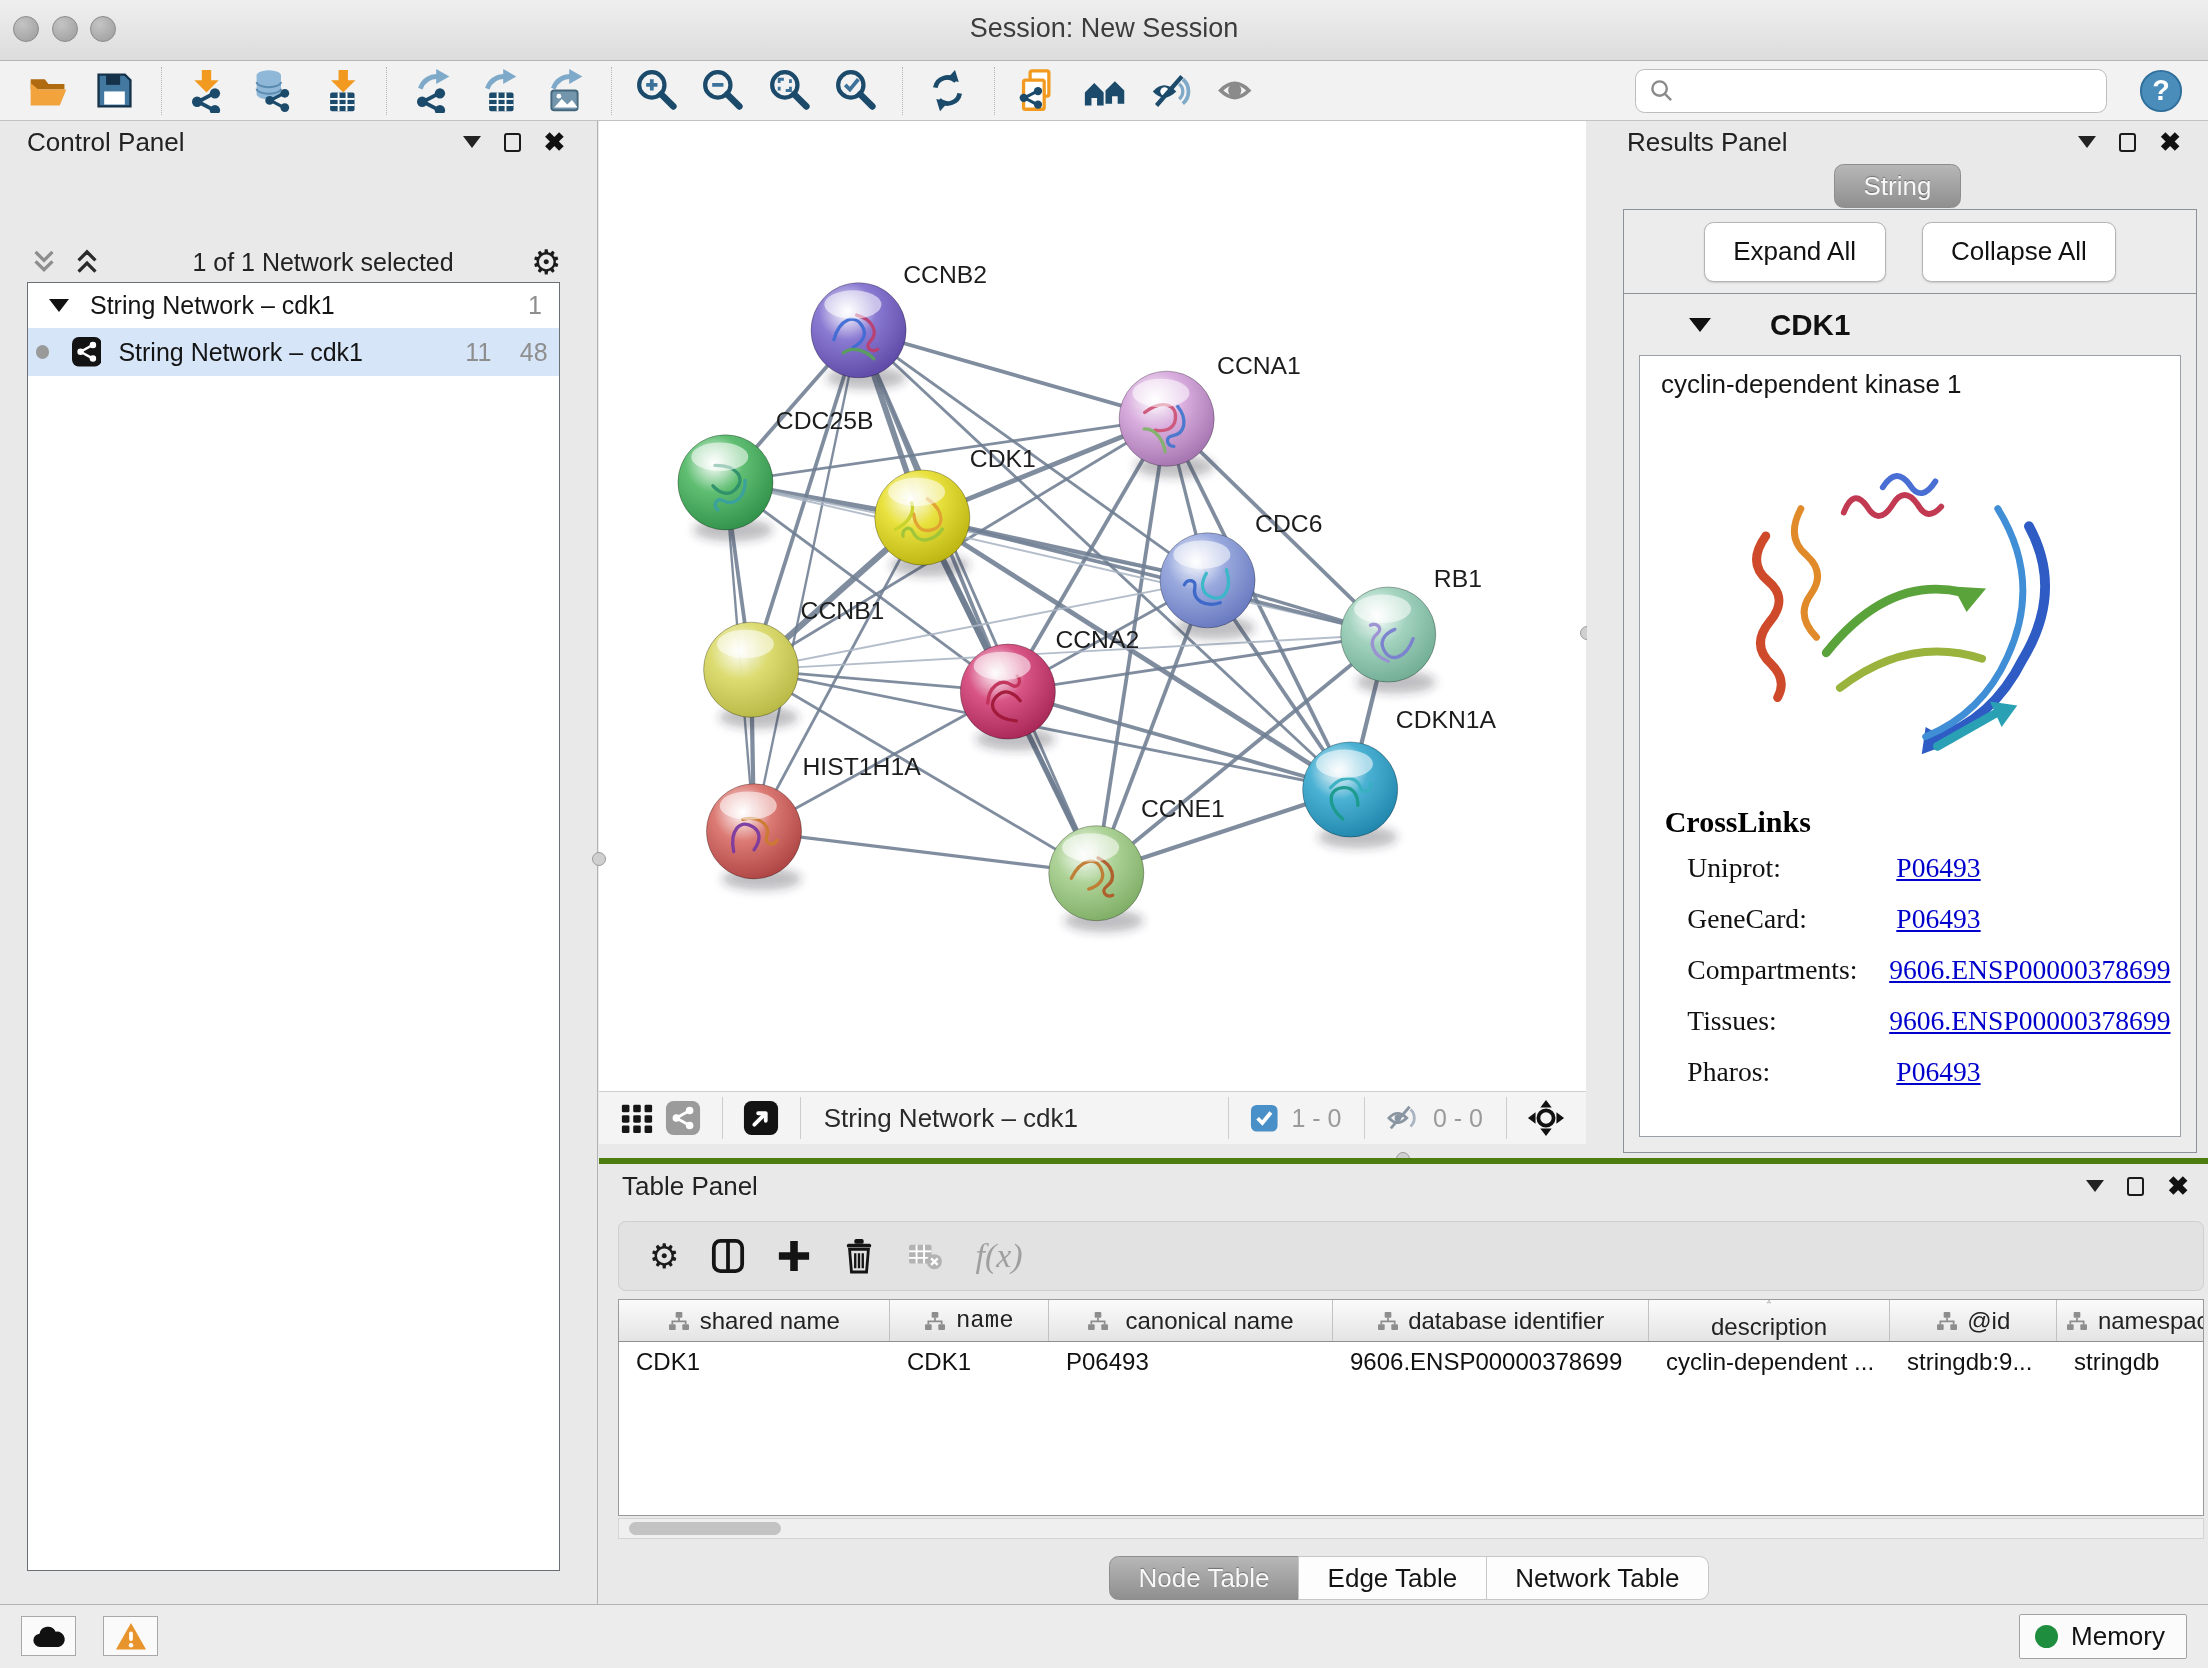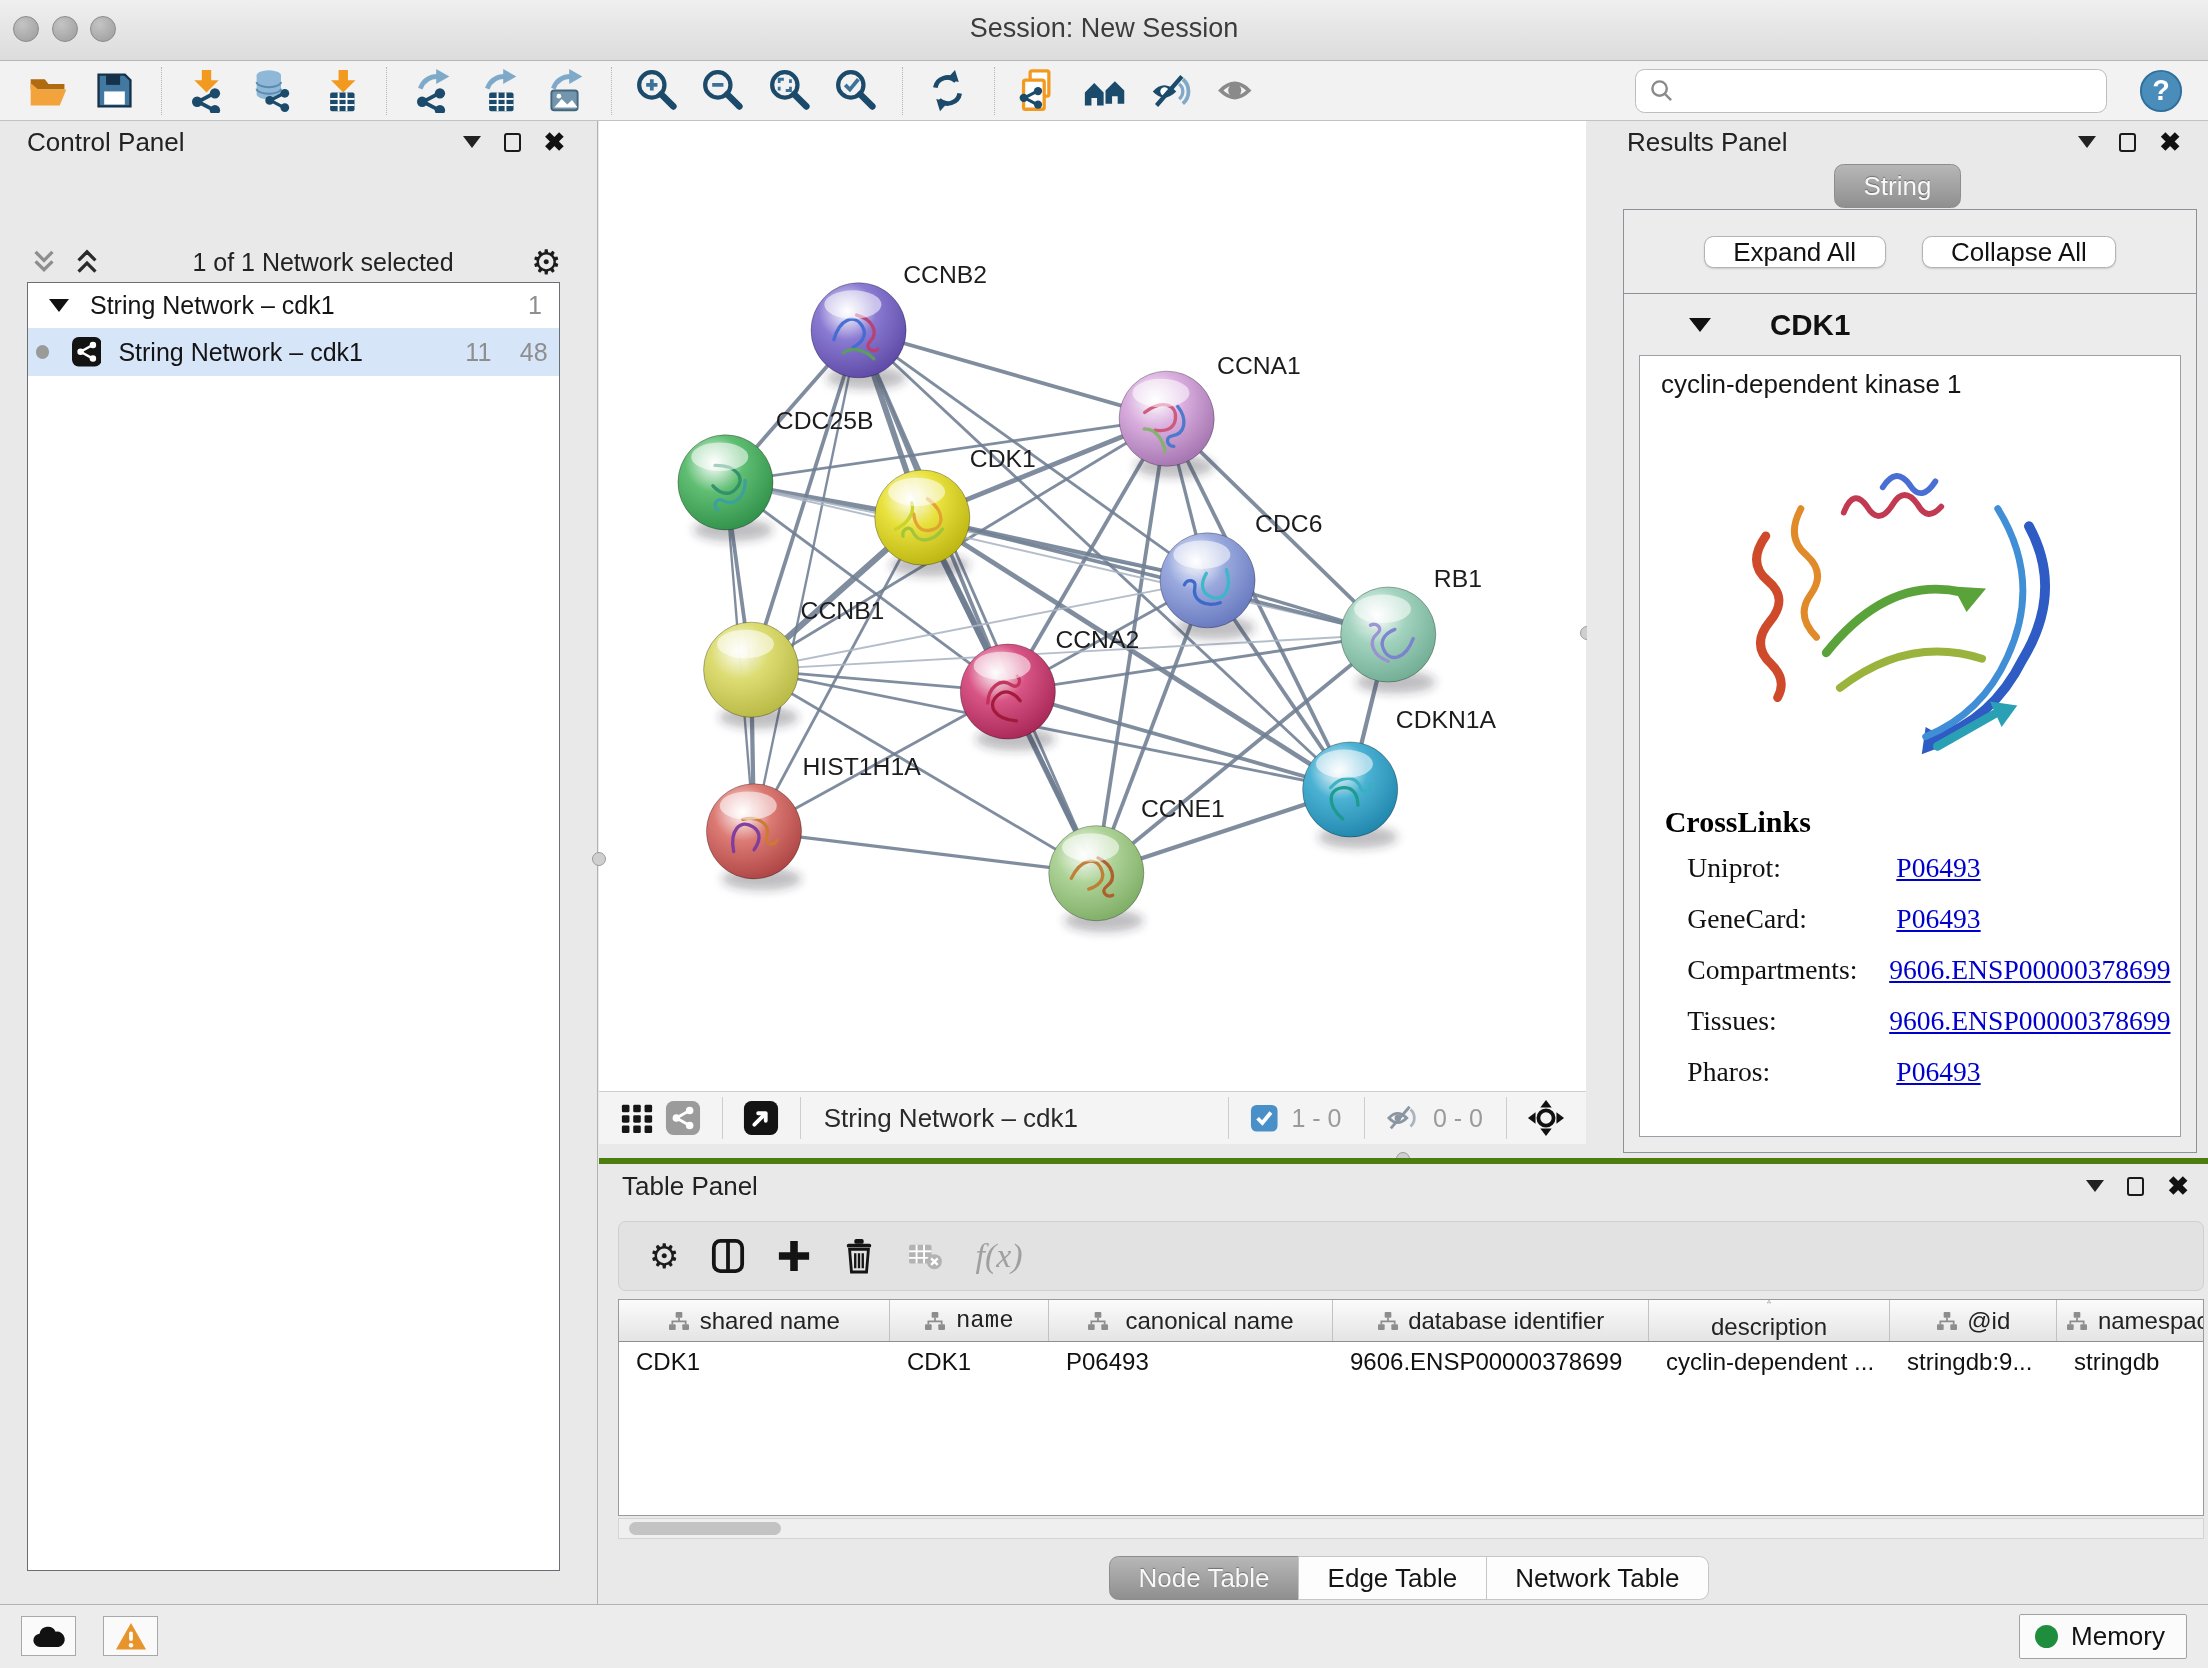--- a/index.html
+++ b/index.html
@@ -80,21 +80,21 @@
   .split-dot { position:absolute; width:14.3px; height:14.3px; border-radius:50%;
     background:#cfcfcf; border:1px solid #9c9c9c; }
 
   
   #results-panel { position:absolute; left:1587px; top:121px; width:621px; height:1038px; background:#e9e9e9; }
   #rp-header { left:40px; top:5.7px; width:554px; }
   #rp-header .ph-icons { margin-left:auto; }
   #rp-tab { position:absolute; left:0; top:43px; width:100%; display:flex; justify-content:center; }
   #rp-box { position:absolute; left:36px; top:88px; width:574px; height:944px; border:1.9px solid #8d9298; background:#ececec; }
   #rp-buttons { height:84px; border-bottom:1.9px solid #8d9298; display:flex; align-items:center; justify-content:center; gap:36px; }
-  .rp-btn { height:32px; padding:0 28.5px; background:#fff; border:1px solid #b3b3b3; border-radius:9.5px;
+  .rp-btn { height:60px; padding:0 28.5px; background:#fff; border:1px solid #b3b3b3; border-radius:9.5px;
     font-size:26px; color:#111; cursor:pointer; box-shadow:0 1px 1.9px rgba(0,0,0,.15); }
   #rp-section-header { height:61px; display:flex; align-items:center; padding-left:65px; }
   #rp-section-header .caret { width:0; height:0; border-left:11.4px solid transparent; border-right:11.4px solid transparent;
     border-top:14.3px solid #111; margin-right:59px; cursor:pointer; }
   #rp-gene { font-size:29.5px; font-weight:bold; color:#111; }
   #rp-inner { margin:0 15px; background:#fff; border:1px solid #9aa0a6; height:782px; padding:13.3px 9.5px 0 13.3px; overflow:hidden; }
   #rp-desc { font-size:26px; color:#151515; padding-left:7.6px; }
   #rp-protein { display:block; margin:19px auto 5.7px auto; }
   #rp-crosslinks { font-family:"Liberation Serif",serif; margin-top:5.7px; }
   #rp-crosslinks h3 { font-size:30px; color:#000; margin:5.7px 0 13.3px 11.4px; }

